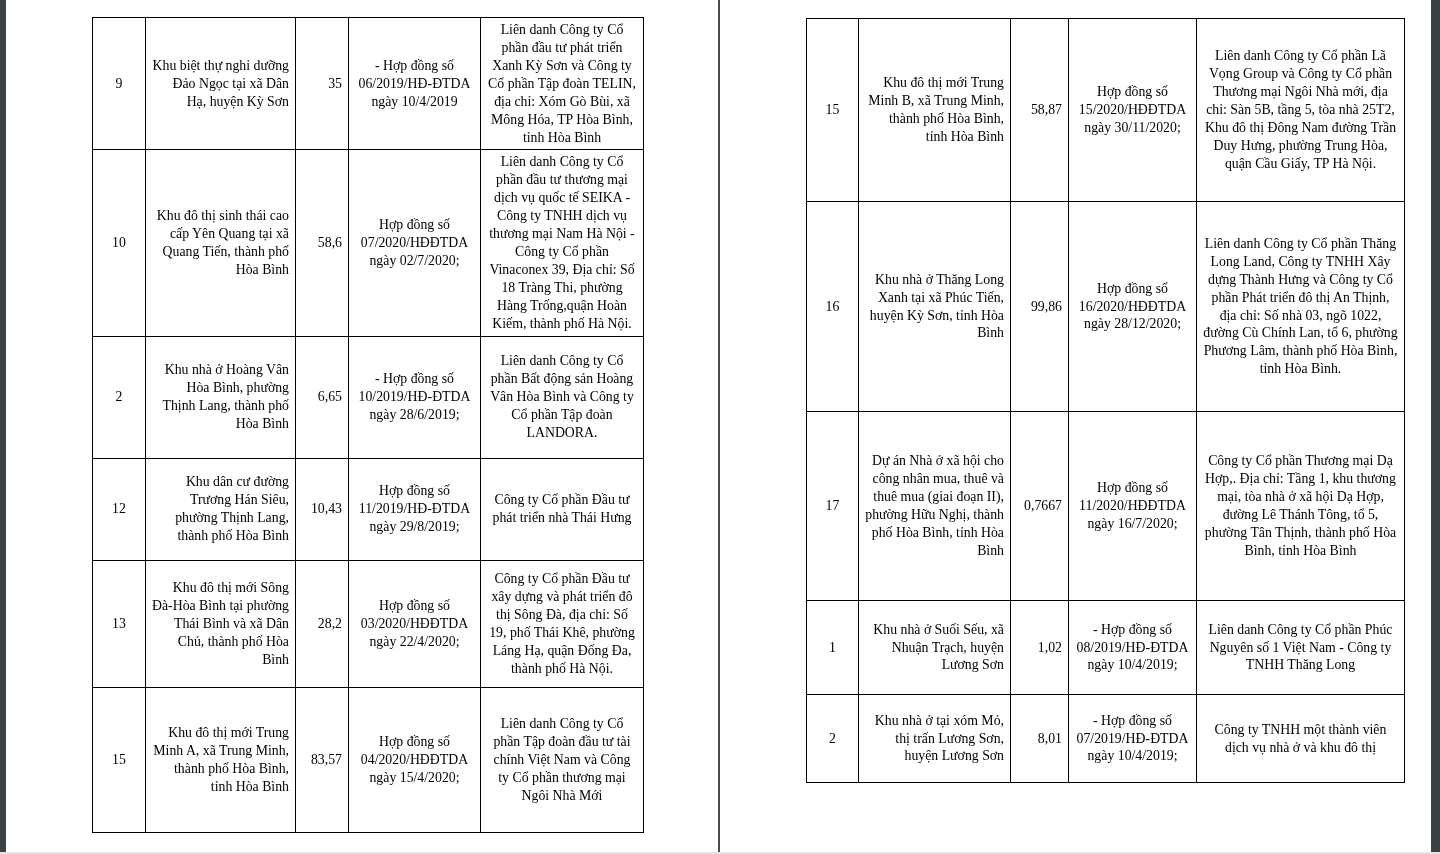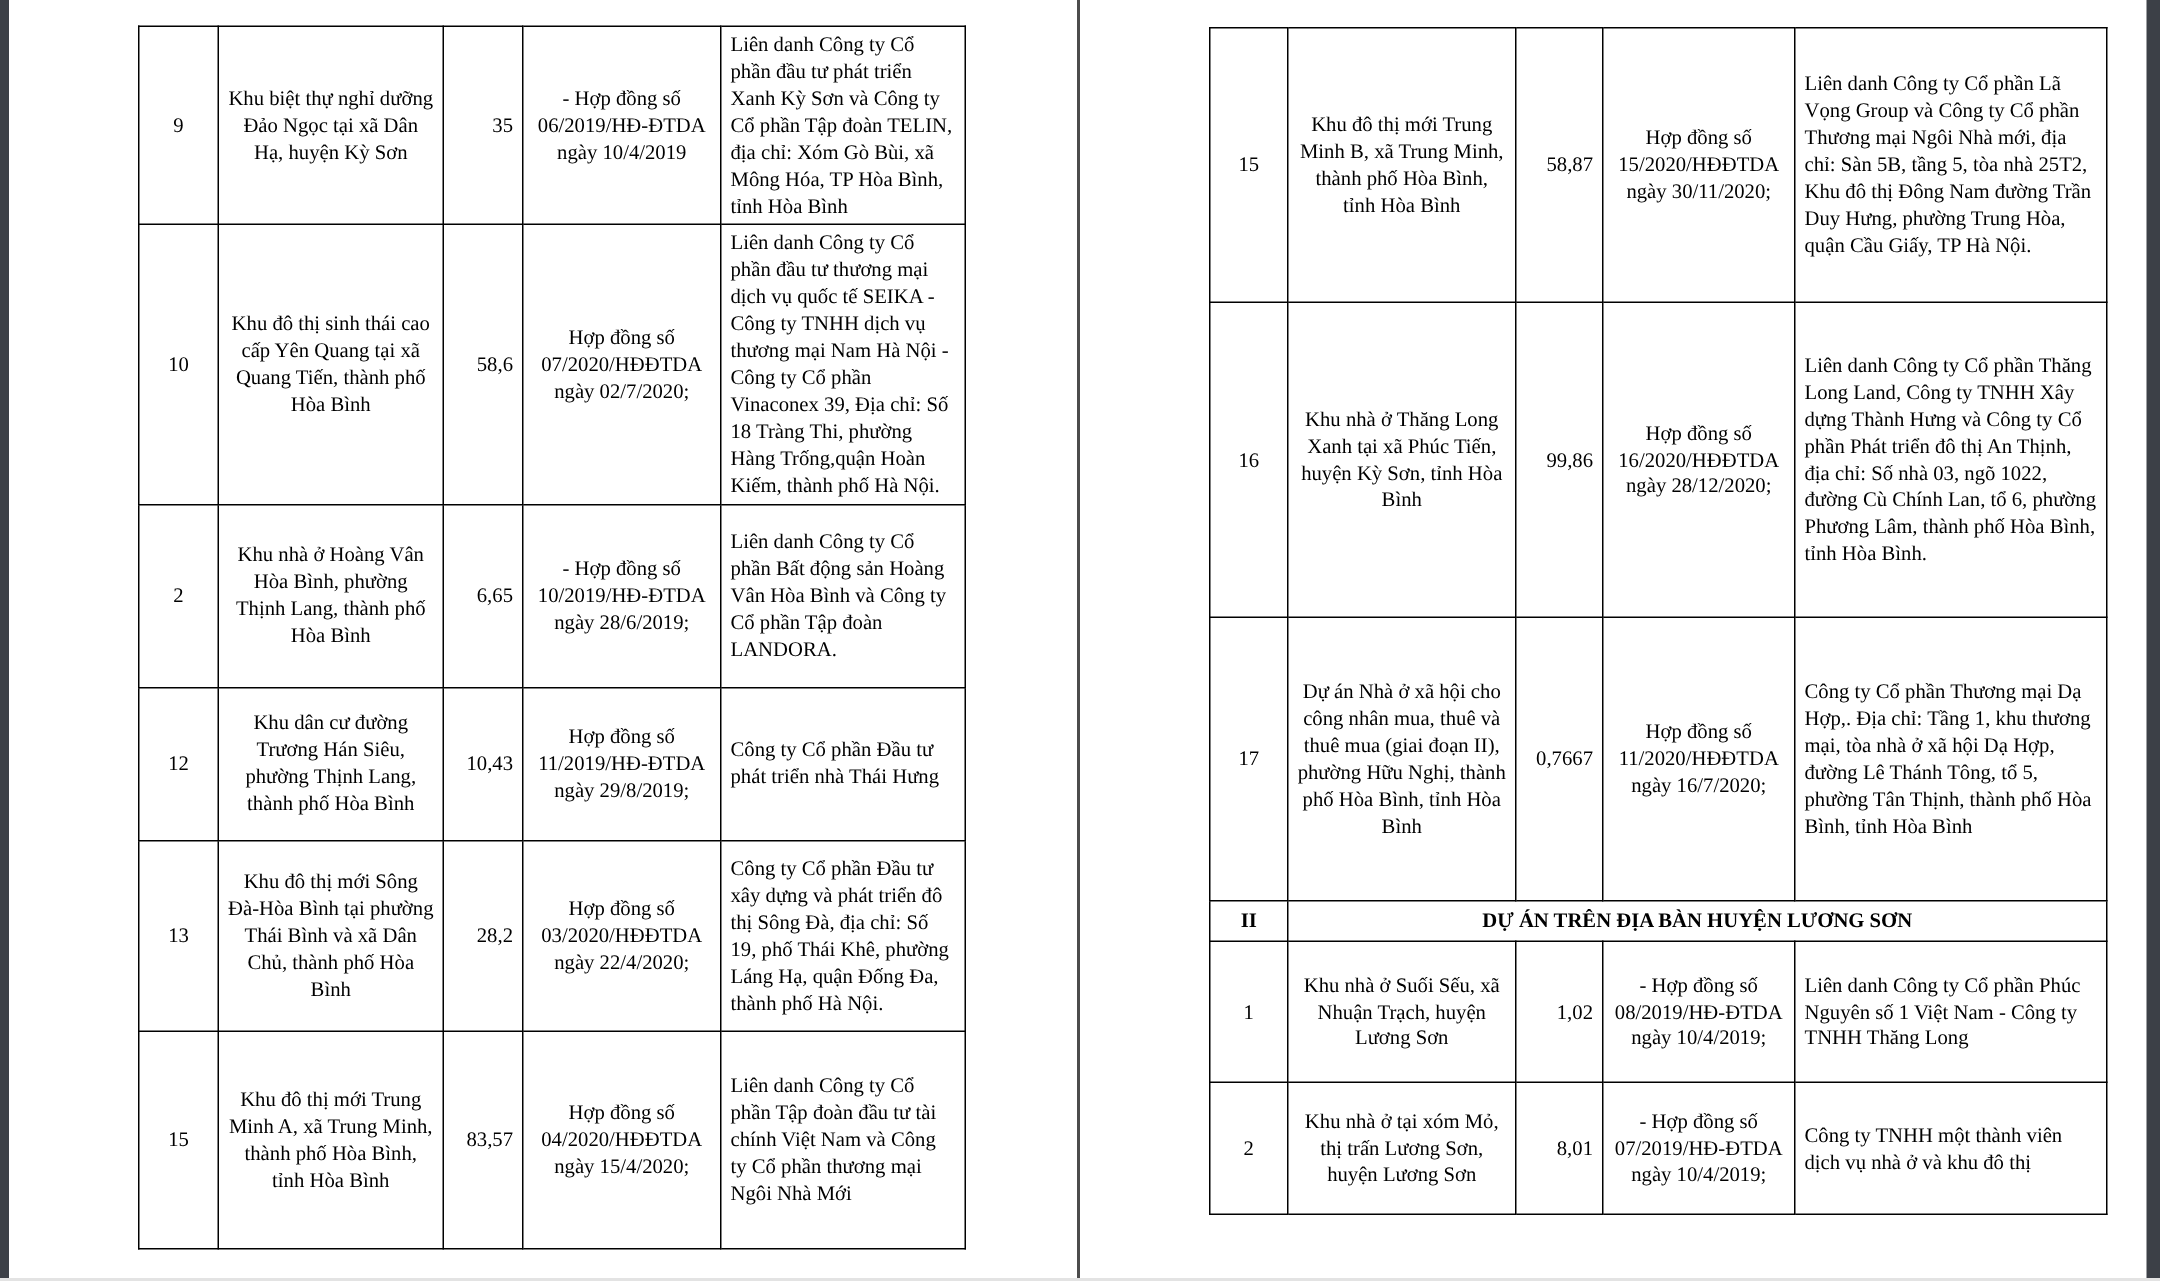--- a/index.html
+++ b/index.html
@@ -58,24 +58,24 @@
 
   table.projects td {
     border: 1.5px solid #000;
     vertical-align: middle;
     font-size: 13.8px;
     line-height: 1.3;
     padding: 3px 6px;
     overflow: hidden;
   }
   td.c-stt      { text-align: center; padding: 3px 2px; }
-  td.c-name     { text-align: center; }
+  td.c-name     { text-align: right; }
   td.c-area     { text-align: right; padding: 3px 3px; }
   td.c-contract { text-align: center; padding: 3px 4px; }
-  td.c-investor { text-align: left; }
+  td.c-investor { text-align: center; }
   tr.section-row td {
     font-weight: bold;
     text-align: center;
   }
 </style>
 </head>
 <body>
 
 <div class="page left">
   <table class="projects" id="table-left">
@@ -157,24 +157,20 @@
         <td class="c-contract">Hợp đồng số 16/2020/HĐĐTDA ngày 28/12/2020;</td>
         <td class="c-investor">Liên danh Công ty Cổ phần Thăng Long Land, Công ty TNHH Xây dựng Thành Hưng và Công ty Cổ phần Phát triển đô thị An Thịnh, địa chỉ: Số nhà 03, ngõ 1022, đường Cù Chính Lan, tổ 6, phường Phương Lâm, thành phố Hòa Bình, tỉnh Hòa Bình.</td>
       </tr>
       <tr style="height:189px">
         <td class="c-stt">17</td>
         <td class="c-name">Dự án Nhà ở xã hội cho công nhân mua, thuê và thuê mua (giai đoạn II), phường Hữu Nghị, thành phố Hòa Bình, tỉnh Hòa Bình</td>
         <td class="c-area">0,7667</td>
         <td class="c-contract">Hợp đồng số 11/2020/HĐĐTDA ngày 16/7/2020;</td>
         <td class="c-investor">Công ty Cổ phần Thương mại Dạ Hợp,. Địa chỉ: Tầng 1, khu thương mại, tòa nhà ở xã hội Dạ Hợp, đường Lê Thánh Tông, tổ 5, phường Tân Thịnh, thành phố Hòa Bình, tỉnh Hòa Bình</td>
       </tr>
-      <tr class="section-row" style="height:27px">
-        <td class="c-stt">II</td>
-        <td colspan="4">DỰ ÁN TRÊN ĐỊA BÀN HUYỆN LƯƠNG SƠN</td>
-      </tr>
       <tr style="height:94px">
         <td class="c-stt">1</td>
         <td class="c-name">Khu nhà ở Suối Sếu, xã Nhuận Trạch, huyện Lương Sơn</td>
         <td class="c-area">1,02</td>
         <td class="c-contract">- Hợp đồng số 08/2019/HĐ-ĐTDA ngày 10/4/2019;</td>
         <td class="c-investor">Liên danh Công ty Cổ phần Phúc Nguyên số 1 Việt Nam - Công ty TNHH Thăng Long</td>
       </tr>
       <tr style="height:88px">
         <td class="c-stt">2</td>
         <td class="c-name">Khu nhà ở tại xóm Mỏ, thị trấn Lương Sơn, huyện Lương Sơn</td>

